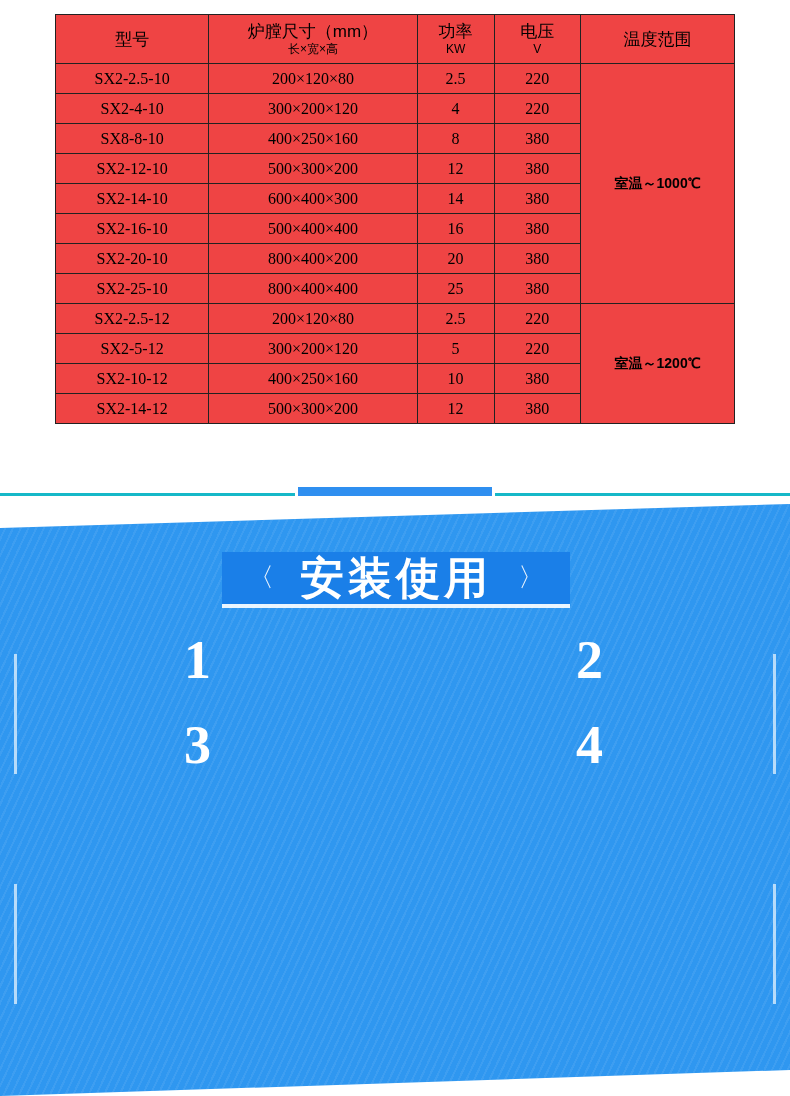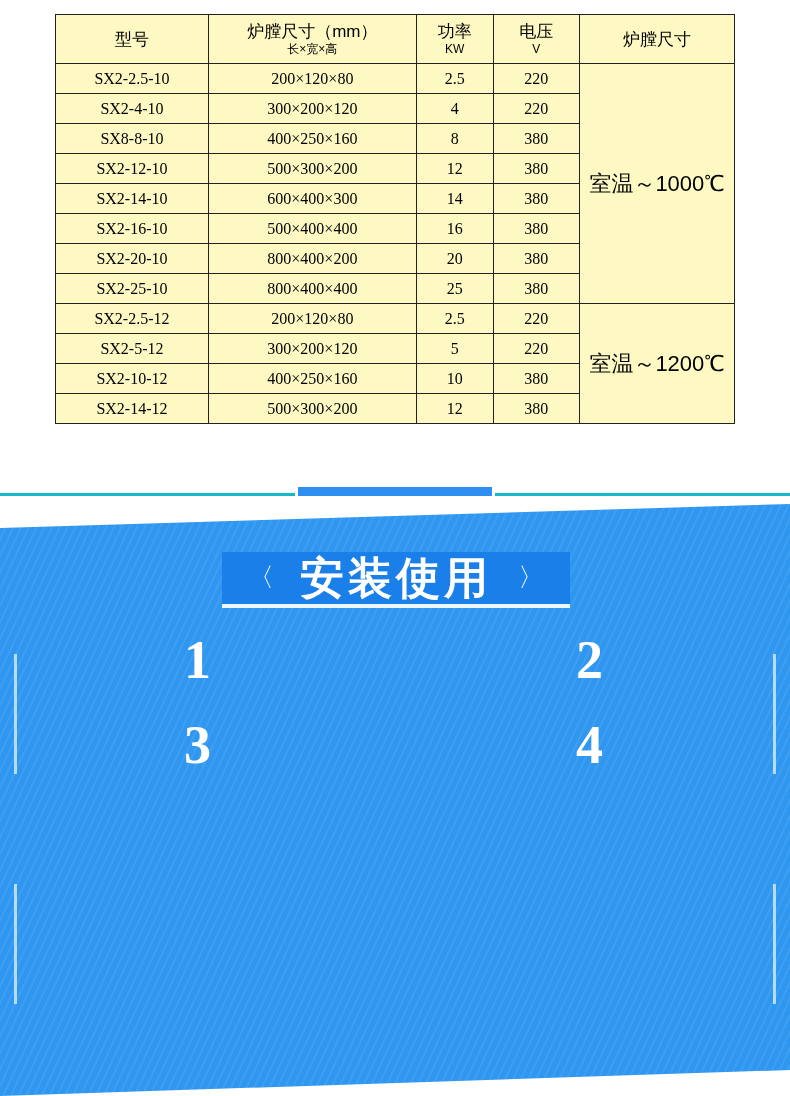--- a/index.html
+++ b/index.html
@@ -18,21 +18,21 @@
   
   .table-wrap {
     position: absolute;
     left: 55px;
     top: 14px;
     width: 680px;
   }
   table.spec {
     border-collapse: collapse;
     width: 680px;
-    background: #fef9c3;
+    background: #ef4444;
   }
   table.spec td, table.spec th {
     border: 1px solid #222;
     text-align: center;
     vertical-align: middle;
     font-weight: normal;
     color: #000;
     font-family: "Liberation Serif", serif;
   }
   table.spec thead th {
@@ -45,22 +45,23 @@
     display: block;
     font-size: 12px;
   }
   table.spec tbody td {
     font-size: 16px;
     height: 27px;
     padding: 1px 2px;
     font-family: "Liberation Serif", serif;
   }
   table.spec tbody td.temp {
-    font-size: 22px;
-    font-family: "Liberation Sans", sans-serif;
+    font-size: 14px;
+    font-family: "Liberation Sans", sans-serif;
+    font-weight: bold;
   }
   .col-model { width: 155px; }
   .col-dim   { width: 210px; }
   .col-pow   { width: 75px; }
   .col-volt  { width: 85px; }
   .col-temp  { width: 155px; }
 
   
   .divider {
     position: absolute;
@@ -207,21 +208,21 @@
         </th>
         <th class="col-pow">
           <span>功率</span>
           <span class="sub">KW</span>
         </th>
         <th class="col-volt">
           <span>电压</span>
           <span class="sub">V</span>
         </th>
         <th class="col-temp">
-          <span>炉膛尺寸</span>
+          <span>温度范围</span>
         </th>
       </tr>
     </thead>
     <tbody>
       <tr>
         <td>SX2-2.5-10</td>
         <td>200×120×80</td>
         <td>2.5</td>
         <td>220</td>
         <td class="temp" rowspan="8">室温～1000℃</td>

